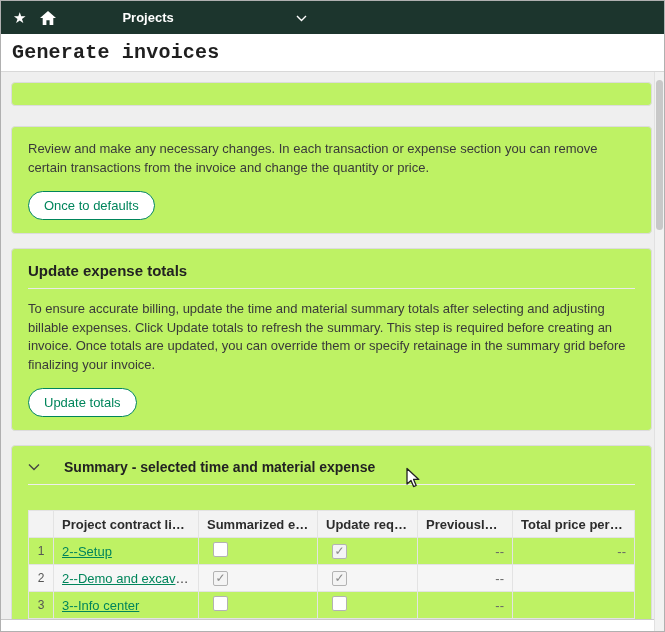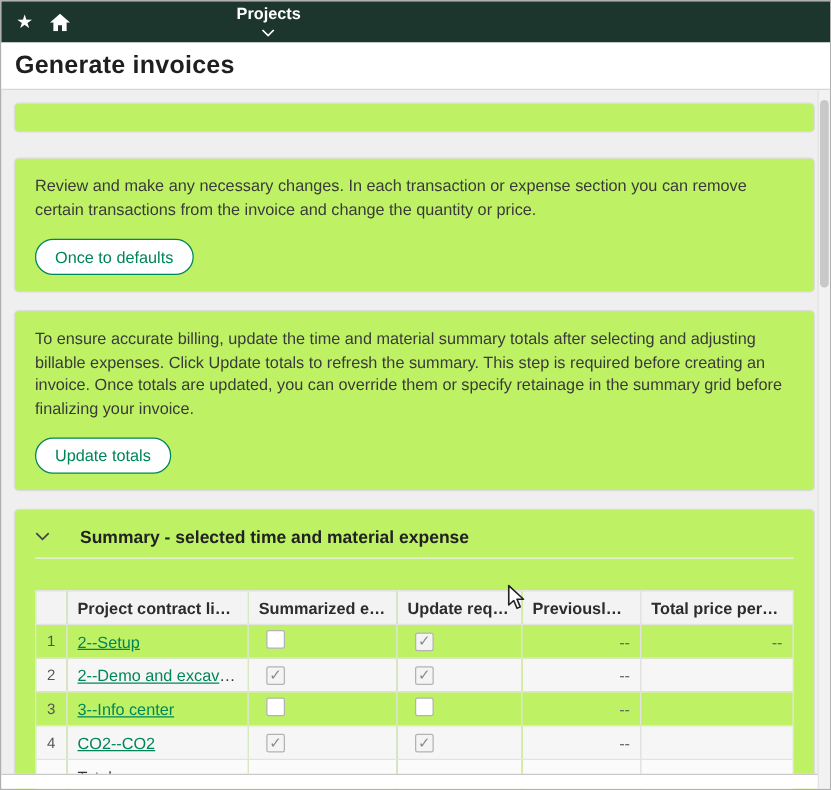--- a/index.html
+++ b/index.html
@@ -24,28 +24,28 @@
     color: #fff; font-size: 15px; line-height: 1;
     margin-right: 14px; cursor: pointer;
     display: inline-flex; align-items: center;
   }
   .nav-dropdown {
     margin-left: 52px;
     width: 185px;
     display: flex; align-items: center; justify-content: space-between;
     color: #fff; font-size: 13px; font-weight: 600;
     cursor: pointer;
-    flex-direction: column;
   }
   
   .titlebar {
     height: 38px; background: #fff;
     border-bottom: 1px solid #d8d8d8;
     display: flex; align-items: center;
     padding: 0 11px;
+    font-family: Liberation Mono, monospace;
   }
   .titlebar h1 { font-size: 20px; font-weight: 700; color: #1f1f1f; letter-spacing: .2px; }
   
   .content { padding: 8px 12px 0 10px; }
   .card {
     background: #bef264;
     border: 1px solid #dcdcdc;
     border-radius: 4px;
     padding: 13px 16px;
     margin-bottom: 14px;
@@ -151,20 +151,23 @@
   <main class="content">
 
     <div class="card partial"></div>
 
     <section class="card">
       <p>Review and make any necessary changes. In each transaction or expense section you can remove certain transactions from the invoice and change the quantity or price.</p>
       <button class="btn-pill">Once to defaults</button>
     </section>
 
     <section class="card">
+      <div class="head">
+          <h2>Update expense totals</h2>
+        </div>
       <p>To ensure accurate billing, update the time and material summary totals after selecting and adjusting billable expenses. Click Update totals to refresh the summary. This step is required before creating an invoice. Once totals are updated, you can override them or specify retainage in the summary grid before finalizing your invoice.</p>
       <button class="btn-pill">Update totals</button>
     </section>
 
     <section class="card" style="padding-bottom:16px;">
       <div class="section-title-row">
         <span class="chev">
           <svg width="12" height="8" viewBox="0 0 12 8">
               <path d="M1 1.5 L6 6.5 L11 1.5" stroke="#444" stroke-width="1.4" fill="none"></path>
             </svg>

